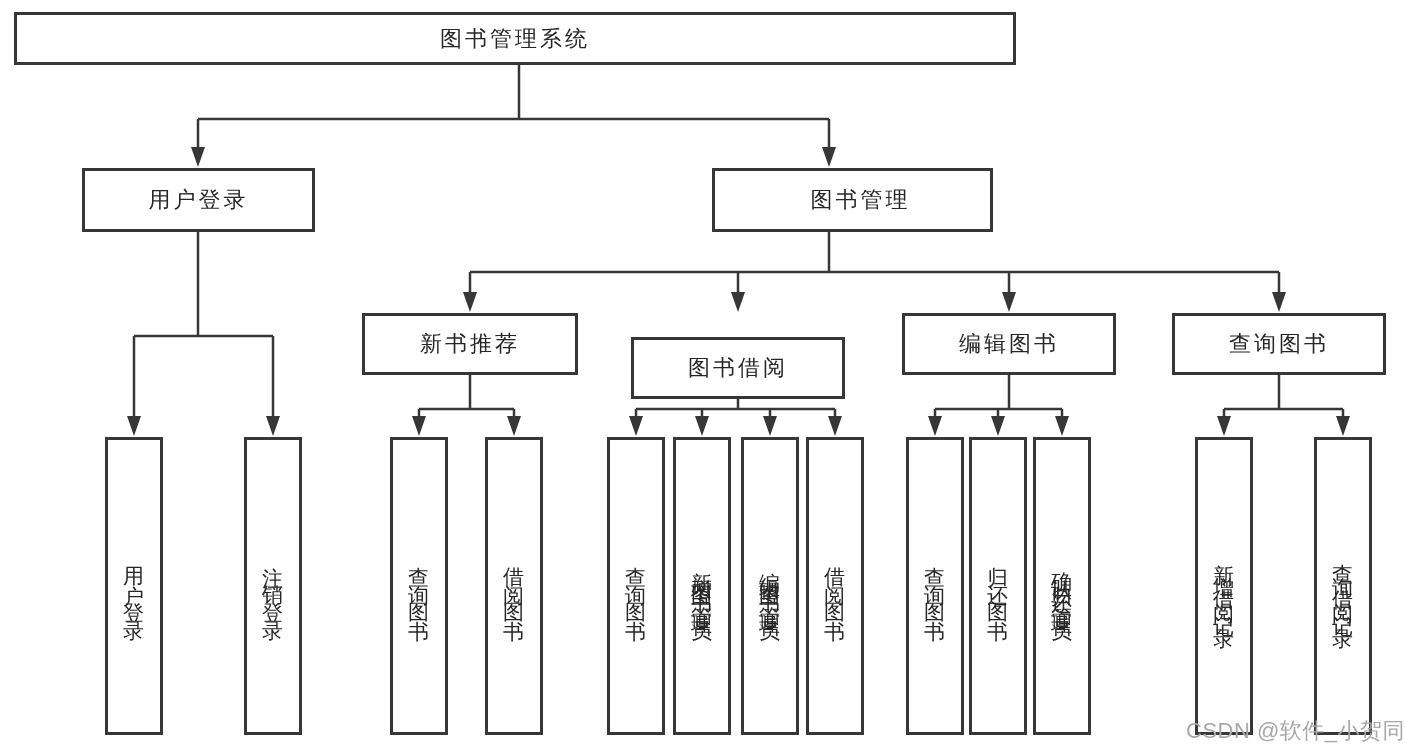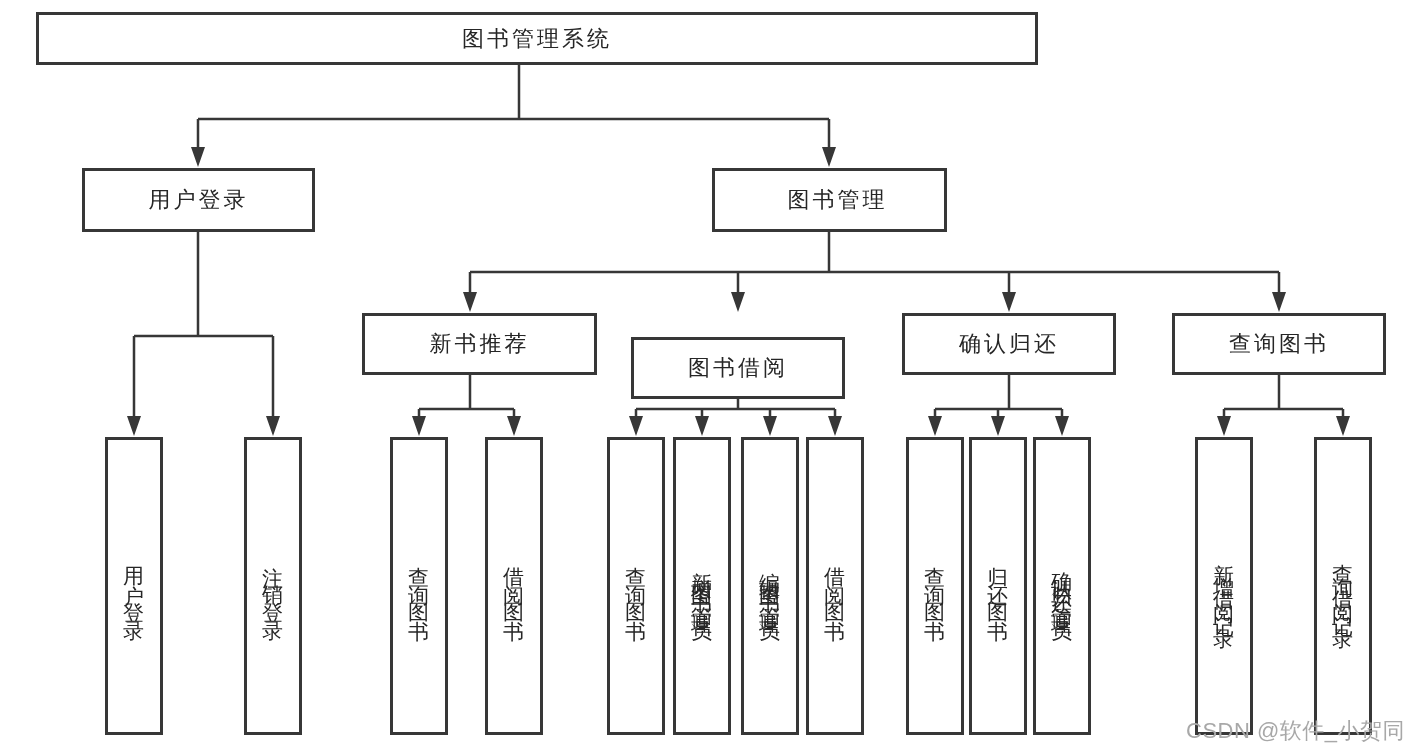--- a/index.html
+++ b/index.html
@@ -24,24 +24,24 @@
     border: 3px solid #373737;
     display: flex;
     align-items: center;
     justify-content: center;
     color: #262626;
     font-size: 22px;
     letter-spacing: 3px;
     z-index: 2;
     white-space: nowrap;
   }
-  .root  { left: 36px;  top: 12px;  width: 1002px; height: 53px; }
+  .root  { left: 14px;  top: 12px;  width: 1002px; height: 53px; }
   .lvl2a { left: 82px;  top: 168px; width: 233px;  height: 64px; }
-  .lvl2b { left: 712px; top: 168px; width: 235px;  height: 64px; padding-left: 16px; }
-  .lvl3  { top: 313px; height: 62px; width: 235px; }
+  .lvl2b { left: 712px; top: 168px; width: 281px;  height: 64px; padding-left: 16px; }
+  .lvl3  { top: 313px; height: 62px; width: 216px; }
   .l3a { left: 362px; } .l3b { left: 631px; width: 214px; margin-top: 24px; }
   .l3c { left: 902px; width: 214px; } .l3d { left: 1172px; width: 214px; }
   .leaf {
     top: 437px; height: 298px; width: 58px;
     font-size: 21px; letter-spacing: 0;
   }
   .leaf .vtext {
     writing-mode: vertical-rl;
     text-orientation: mixed;
     line-height: 1;
@@ -87,21 +87,21 @@
       M1336 416 L1350 416 L1343 436 Z"></path>
   </svg>
 
   <div class="node root">图书管理系统</div>
 
   <div class="node lvl2a">用户登录</div>
   <div class="node lvl2b">图书管理</div>
 
   <div class="node lvl3 l3a">新书推荐</div>
   <div class="node lvl3 l3b">图书借阅</div>
-  <div class="node lvl3 l3c">确认归还</div>
+  <div class="node lvl3 l3c">编辑图书</div>
   <div class="node lvl3 l3d">查询图书</div>
 
   <div class="node leaf s4" style="left:105px">
     <span class="vtext">用户登录</span>
   </div>
   <div class="node leaf s4" style="left:244px">
     <span class="vtext">注销登录</span>
   </div>
   <div class="node leaf s4" style="left:390px">
     <span class="vtext">查询图书</span>

